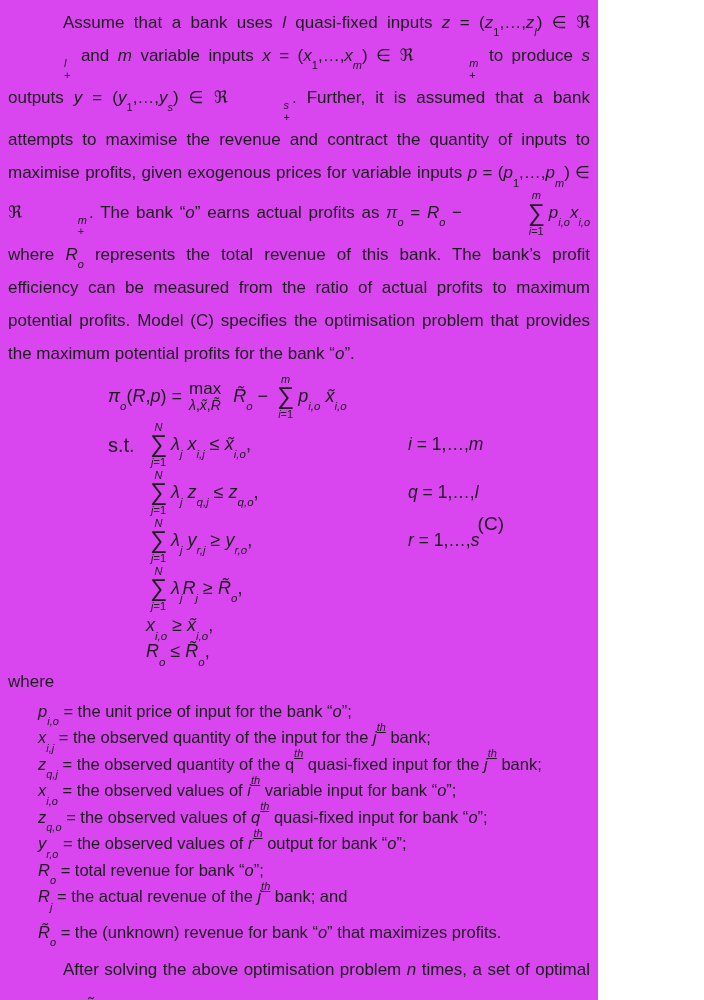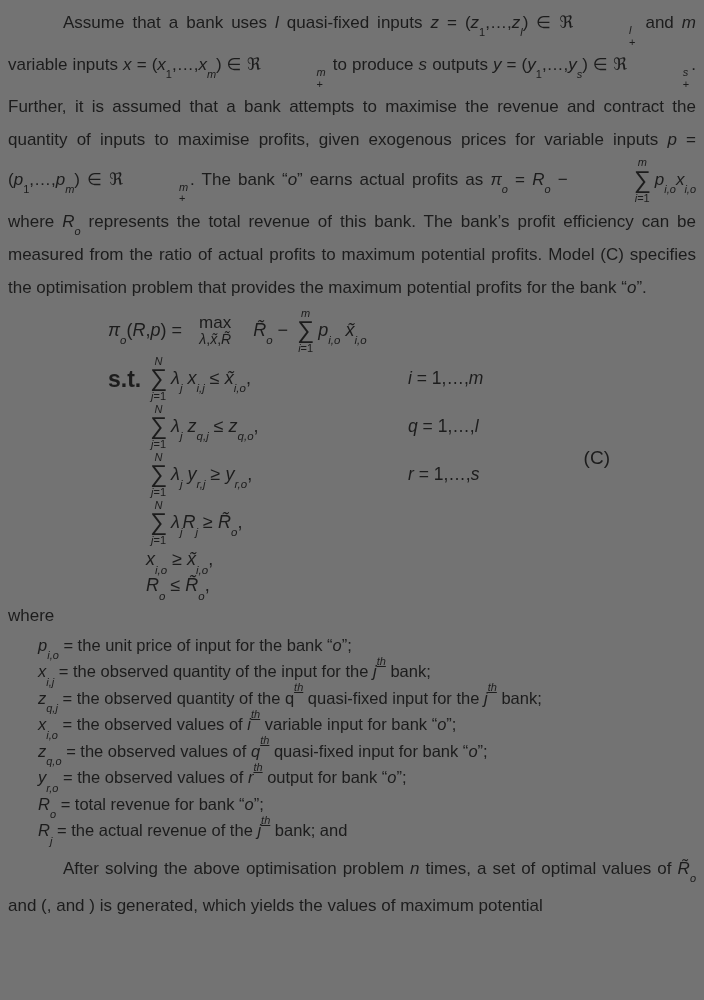--- a/index.html
+++ b/index.html
@@ -1,47 +1,47 @@
 <!DOCTYPE html>
 <html><head>
 <meta charset="utf-8">
 <style>
   html,body { margin:0; padding:0; background:#ffffff; }
   .page {
-    position:relative; width:704px; height:1000px; box-sizing:border-box;
-    padding:6px 8px 0 8px; overflow:hidden; background:#737373; color:#1c1c1c;
+    position:relative; width:598px; height:1000px; box-sizing:border-box;
+    padding:6px 8px 0 8px; overflow:hidden; background:#d946ef; color:#1c1c1c;
     font-family:"Liberation Sans","DejaVu Sans",sans-serif;
   }
   p { margin:0; }
   .body-par { font-size:17px; line-height:33px; text-align:justify; text-indent:55px; }
   .closing   { font-size:17px; line-height:37px; text-align:justify; text-indent:55px; margin-top:6px; }
   i { font-style:italic; }
   sub { font-size:11px; position:relative; top:4px; line-height:0; }
   sup { font-size:11px; position:relative; top:-6px; line-height:0;text-decoration:underline; }
   
   .ss { display:inline-flex; flex-direction:column; align-items:flex-start;
         font-size:11px; line-height:1.05; vertical-align:-6px; margin:0 2px 0 1px; }
   
   .sum { display:inline-flex; flex-direction:column; align-items:center;
          vertical-align:middle; line-height:1; margin:0 4px; }
   .sum .t, .sum .b { font-size:11px; line-height:1.15; }
   .sum .s { font-size:24px; line-height:0.95; }
   
-  .mx { display:inline-flex; flex-direction:column; align-items:flex-end;
-        vertical-align:middle; line-height:1; margin:0 12px; }
+  .mx { display:inline-flex; flex-direction:column; align-items:flex-start;
+        vertical-align:middle; line-height:1; margin:0 2px; }
   .mx .mt { font-size:17px; }
   .mx .mb { font-size:14px; line-height:1.15; }
   
   .model { position:relative; margin-top:3px; padding-left:100px; font-size:18px; }
   .model sub { font-size:11.5px; }
   .mrow { position:relative; display:flex; align-items:center; }
   .mrow.sumrow { height:48px; }
   .mrow.plain  { height:26px; }
   .mrow.ind { padding-left:38px; }
-  .stl { position:absolute; left:0; top:50%; transform:translateY(-50%); font-weight:bold; font-size:23px; }
+  .stl { position:absolute; left:0; top:50%; transform:translateY(-50%); font-weight:normal; font-size:20px; }
   .f { white-space:nowrap; }
   .rng { position:absolute; left:300px; white-space:nowrap; font-size:17.5px; }
   .clabel { position:absolute; right:86px; top:140px; font-size:19px; }
   
   .where { font-size:17px; line-height:25px; margin-top:4px; }
   .defs { margin-top:4px; font-size:16.5px;margin-left:30px; }
   .defrow { line-height:26.5px; white-space:nowrap; }
   .defrow.gap { margin-top:9px; }
 </style>
 </head>
@@ -123,17 +123,18 @@
 
   <div class="defs">
     <div class="defrow"><i>p</i><sub><i>i,o</i></sub> = the unit price of input for the bank “<i>o</i>”;</div>
     <div class="defrow"><i>x</i><sub><i>i,j</i></sub> = the observed quantity of the input for the <i>j</i><sup><i>th</i></sup> bank;</div>
     <div class="defrow"><i>z</i><sub><i>q,j</i></sub> = the observed quantity of the q<sup><i>th</i></sup> quasi-fixed input for the <i>j</i><sup><i>th</i></sup> bank;</div>
     <div class="defrow"><i>x</i><sub><i>i,o</i></sub> =  the observed values of <i>i</i><sup><i>th</i></sup> variable input for bank “<i>o</i>”;</div>
     <div class="defrow"><i>z</i><sub><i>q,o</i></sub> =  the observed values of <i>q</i><sup><i>th</i></sup> quasi-fixed input for bank “<i>o</i>”;</div>
     <div class="defrow"><i>y</i><sub><i>r,o</i></sub> =  the observed values of <i>r</i><sup><i>th</i></sup> output for bank “<i>o</i>”;</div>
     <div class="defrow"><i>R</i><sub><i>o</i></sub> =  total revenue for bank “<i>o</i>”;</div>
     <div class="defrow"><i>R</i><sub><i>j</i></sub> =  the actual revenue of the <i>j</i><sup><i>th</i></sup> bank; and</div>
+    <div class="defrow gap"><i>R̃</i><sub><i>o</i></sub> = the (unknown) revenue for bank “<i>o</i>” that maximizes profits.</div>
   </div>
 
   <p class="closing">After solving the above optimisation problem <i>n</i> times, a set of optimal values of <i>R̃</i><sub><i>o</i></sub> and  (,  and ) is generated, which yields the values of maximum potential</p>
 
 </div>
 
 </body></html>

